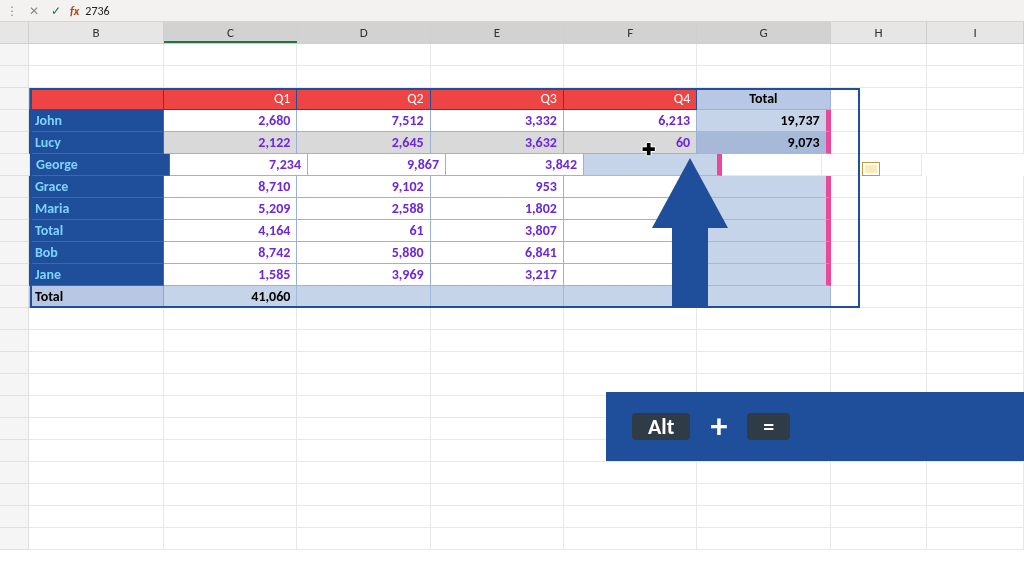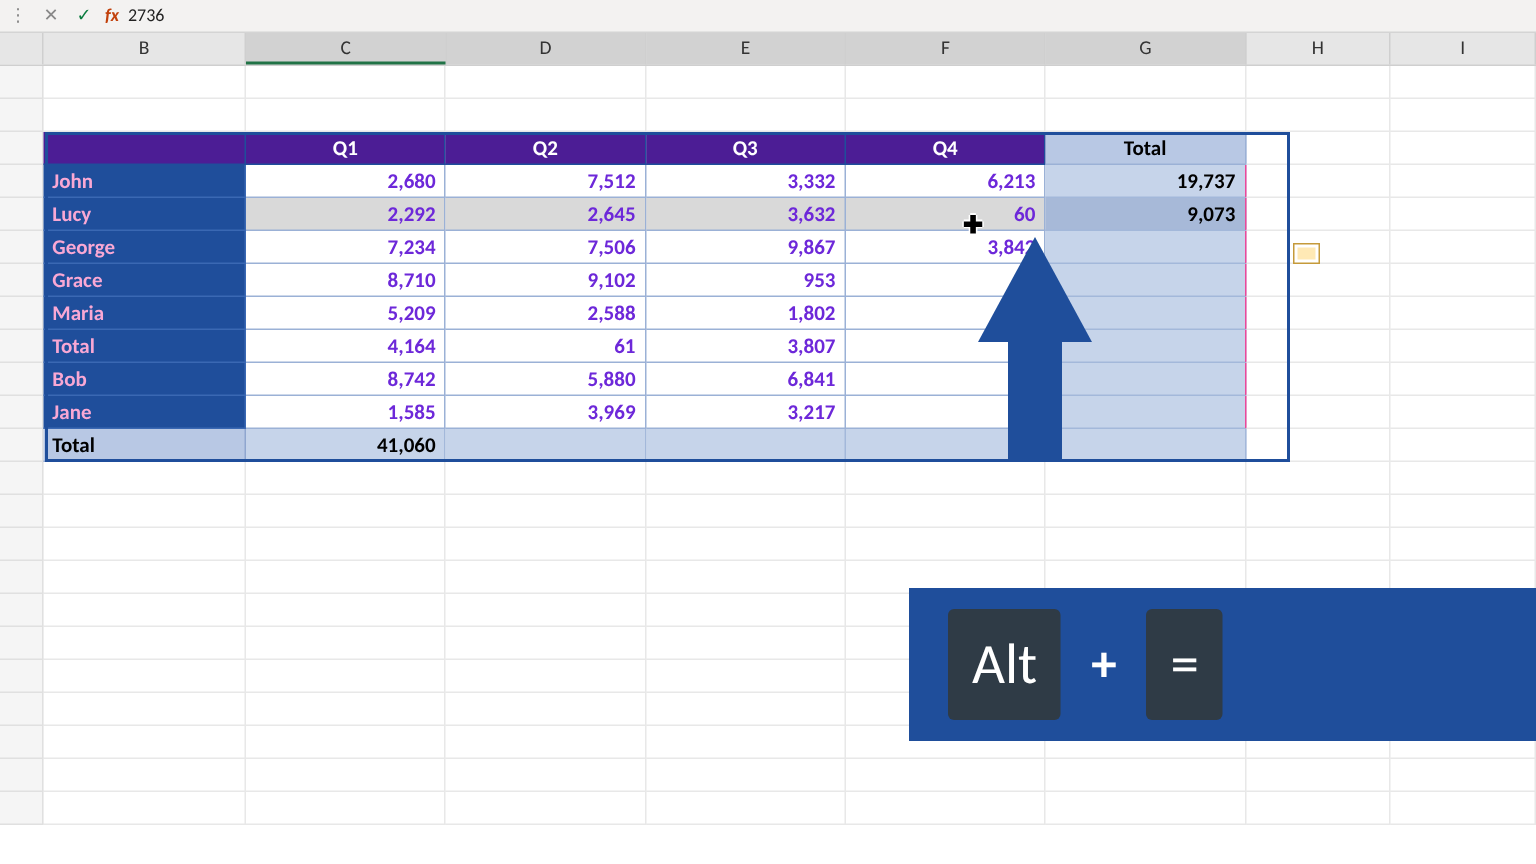--- a/index.html
+++ b/index.html
@@ -64,26 +64,26 @@
     line-height: 21px;
     padding: 0 6px;
     overflow: hidden;
     white-space: nowrap;
   }
   .cB { width: 140px; }
   .cC, .cD, .cE, .cF, .cG { width: 138px; }
   .cH, .cI { width: 100px; }
 
   
-  .thead { background:#4c1d95; color:#fff; font-weight:bold; text-align:center; border-color:#1f4e9b; }
-  .tlabel { background:#1f4e9b; color:#f9a8d4; font-weight:bold; text-align:left; border-right:1px solid #3a68b3; border-bottom:1px solid #3a68b3;}
+  .thead { background:#ef4444; color:#fff; font-weight:normal; text-align:right; border-color:#1f4e9b; }
+  .tlabel { background:#1f4e9b; color:#7dd3fc; font-weight:bold; text-align:left; border-right:1px solid #3a68b3; border-bottom:1px solid #3a68b3;}
   .ttotal-label { background:#b8c8e4; font-weight:bold; text-align:left; border-right:1px solid #8fa6cf; border-bottom:1px solid #8fa6cf;}
   .ttotal-cell { background:#c6d4ea; font-weight:bold; text-align:right; border-right:1px solid #a3b8da; border-bottom:1px solid #a3b8da;}
   .tval { text-align:right; font-weight:bold; border-right:1px solid #9bb1d6; border-bottom:1px solid #9bb1d6; color:#6d28d9;}
-  .tval-total { text-align:right; font-weight:bold; background:#c6d4ea; border-right:1px solid #ec4899; border-bottom:1px solid #a3b8da;}
+  .tval-total { text-align:right; font-weight:bold; background:#c6d4ea; border-right:5px solid #ec4899; border-bottom:1px solid #a3b8da;}
   .thead-total { background:#b8c8e4; color:#000; font-weight:bold; text-align:center; border-right:1px solid #9bb1d6; border-bottom:1px solid #9bb1d6;}
 
   .sel-row .tval { background:#d9d9d9; }
   .sel-row .tval-total { background:#a7b9d8;text-align:right; }
 
   .table-outline {
     position:absolute;
     border:2px solid #1f4e9b;
     pointer-events:none;
   }
@@ -114,21 +114,21 @@
   .hint-bar {
     position:absolute;
     background:#1f4e9b;
     display:flex;
     align-items:center;
     gap:20px;
     padding:14px 26px;
     color:#fff;
   }
   .key {
-    background:#2f3b46; color:#fff; padding:14px 16px; border-radius:4px; font-size:38px; font-weight:400;
+    background:#2f3b46; color:#fff; padding:0 16px; border-radius:4px; font-size:22px; font-weight:700;
   }
   .plus-sym { font-size:34px; font-weight:bold; }
 
   .smart-tag {
     position:absolute; width:18px; height:14px; background:#fff; border:1px solid #c59a3a;
   }
   .smart-tag::before{content:"";position:absolute;left:2px;top:2px;right:2px;bottom:2px;background:#ffe9b5;}
 </style>
 </head>
 <body>
@@ -198,34 +198,33 @@
     <div class="cell cE tval">3,332</div>
     <div class="cell cF tval">6,213</div>
     <div class="cell cG tval-total">19,737</div>
     <div class="cell cH"></div>
       <div class="cell cI"></div>
   </div>
 
   <div class="row sel-row">
     <div class="rh"></div>
     <div class="cell cB tlabel">Lucy</div>
-    <div class="cell cC tval">2,292</div>
+    <div class="cell cC tval">2,122</div>
     <div class="cell cD tval">2,645</div>
     <div class="cell cE tval">3,632</div>
     <div class="cell cF tval">60</div>
     <div class="cell cG tval-total">9,073</div>
     <div class="cell cH"></div>
       <div class="cell cI"></div>
   </div>
 
   <div class="row">
     <div class="rh"></div>
     <div class="cell cB tlabel">George</div>
     <div class="cell cC tval">7,234</div>
-    <div class="cell cD tval">7,506</div>
     <div class="cell cE tval">9,867</div>
     <div class="cell cF tval">3,842</div>
     <div class="cell cG tval-total"></div>
     <div class="cell cH"></div>
       <div class="cell cI"></div>
   </div>
 
   <div class="row">
     <div class="rh"></div>
     <div class="cell cB tlabel">Grace</div>

